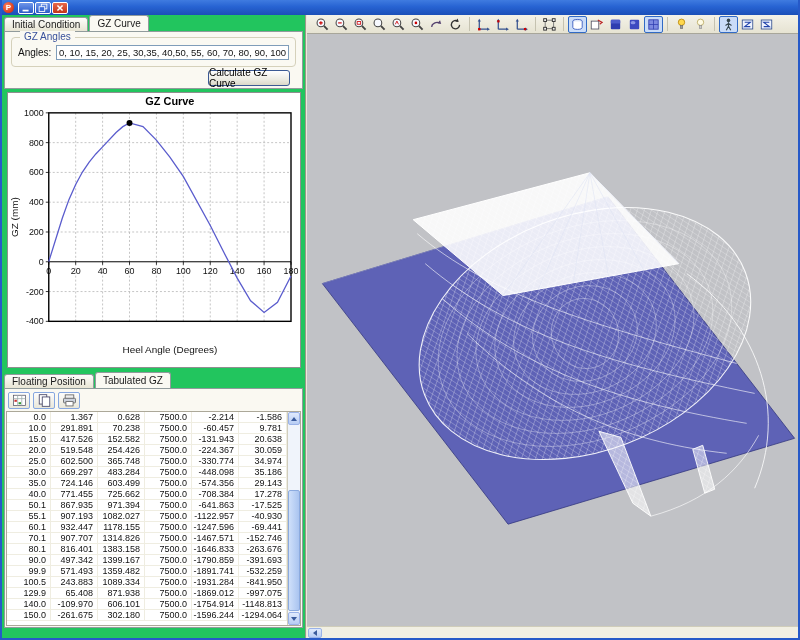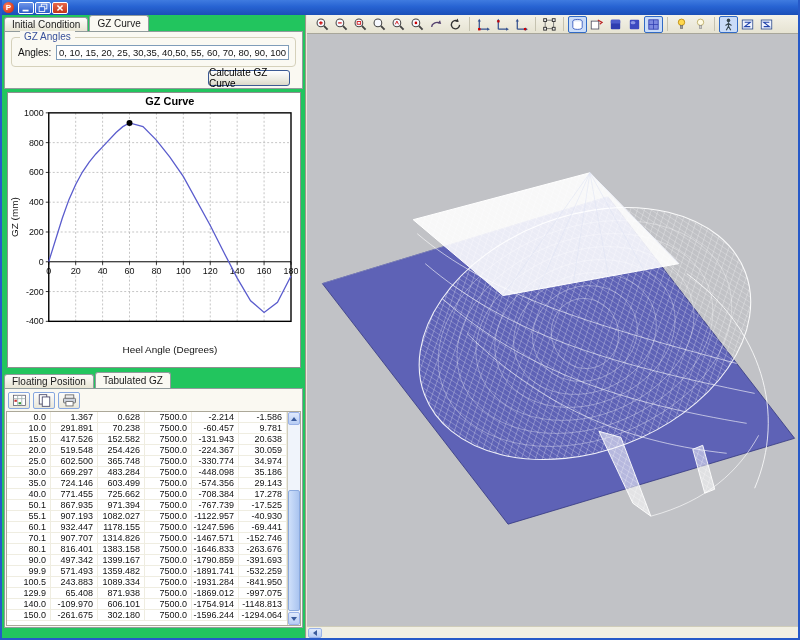--- a/index.html
+++ b/index.html
@@ -260,21 +260,21 @@
                 <div class="td">725.662</div>
                 <div class="td">7500.0</div>
                 <div class="td">-708.384</div>
                 <div class="td">17.278</div>
               </div>
               <div class="trow">
                 <div class="td">50.1</div>
                 <div class="td">867.935</div>
                 <div class="td">971.394</div>
                 <div class="td">7500.0</div>
-                <div class="td">-767.739</div>
+                <div class="td">-641.863</div>
                 <div class="td">-17.525</div>
               </div>
               <div class="trow">
                 <div class="td">55.1</div>
                 <div class="td">907.193</div>
                 <div class="td">1082.027</div>
                 <div class="td">7500.0</div>
                 <div class="td">-1122.957</div>
                 <div class="td">-40.930</div>
               </div>

